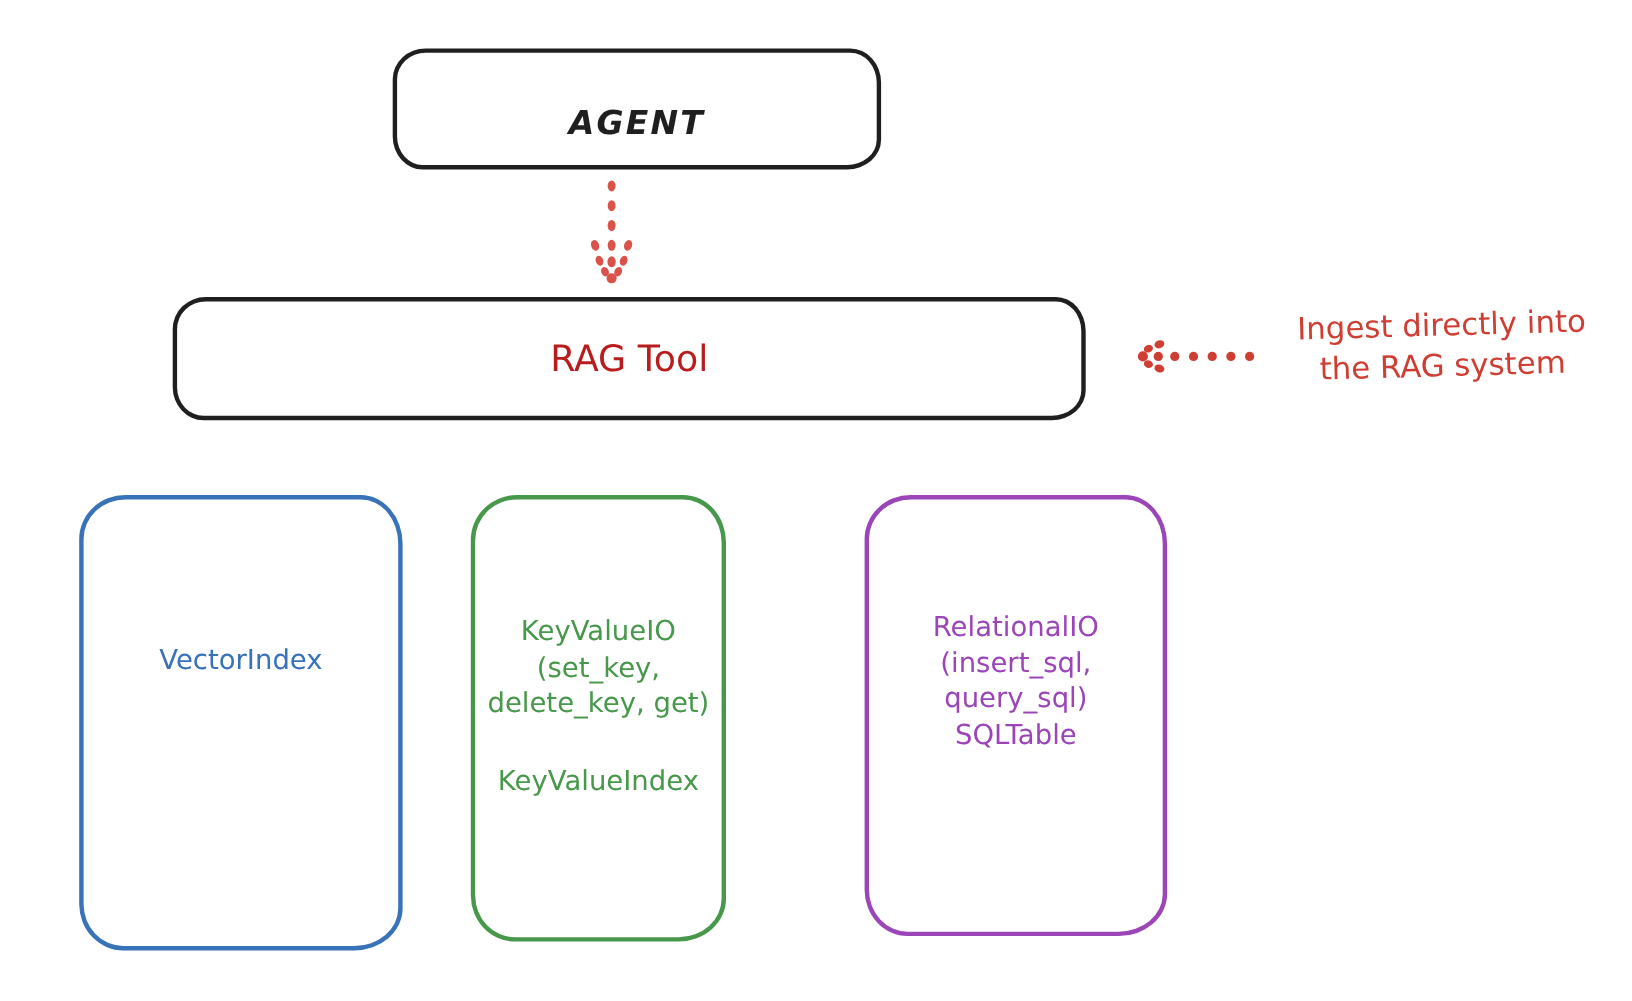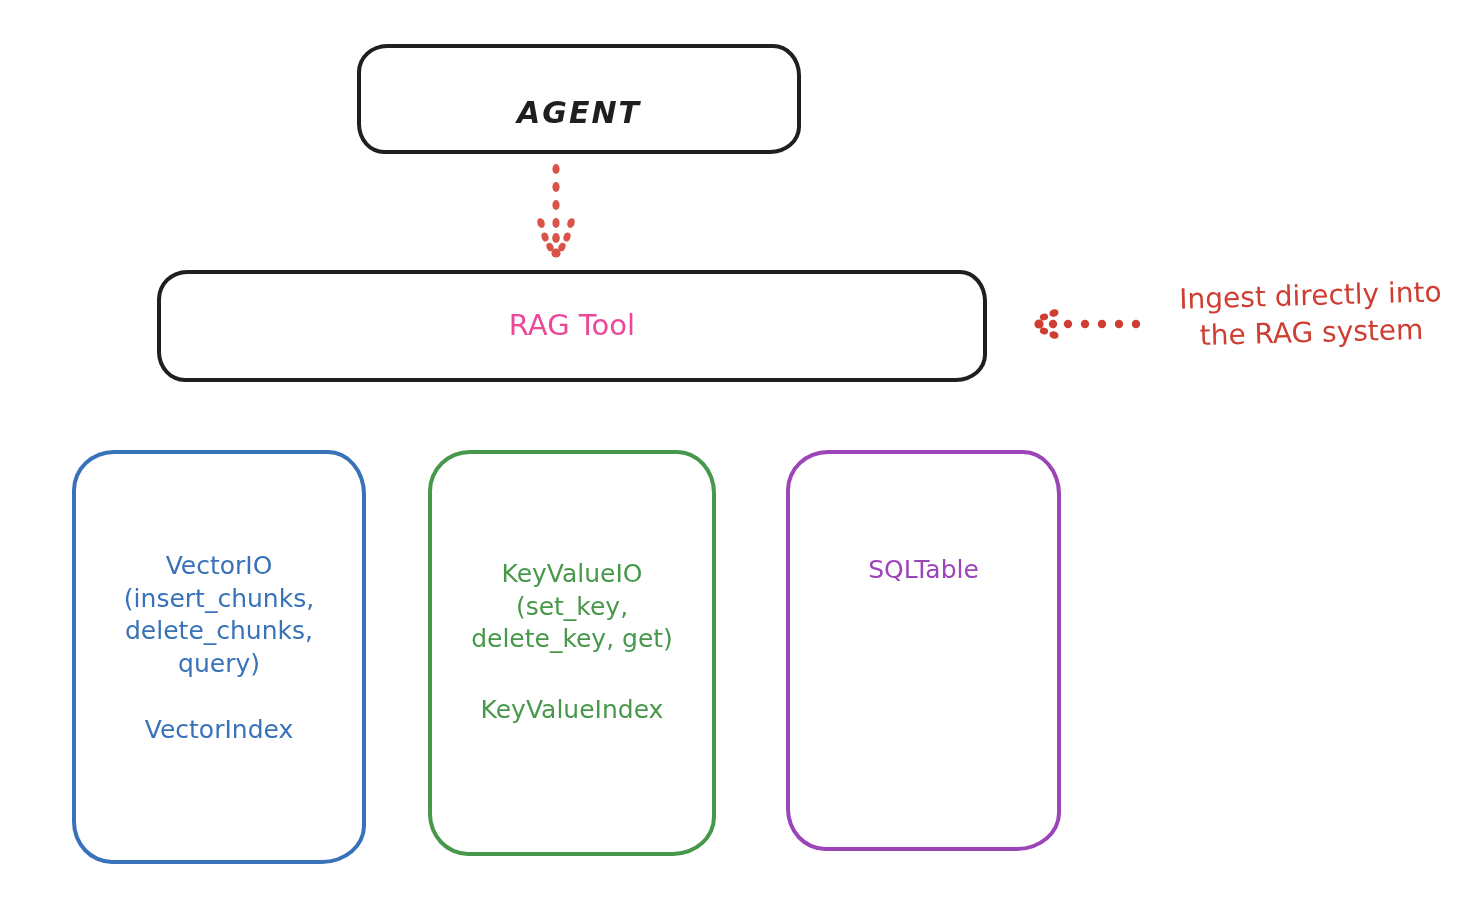--- a/index.html
+++ b/index.html
@@ -48,21 +48,21 @@
     left: 72px;
     top: 450px;
     width: 294px;
     height: 414px;
     border: 4.5px solid #3872b8;
     border-radius: 42px 38px 44px 40px / 40px 44px 38px 42px;
   }
   .node-kv {
     left: 428px;
     top: 450px;
-    width: 288px;
+    width: 232px;
     height: 406px;
     border: 4.5px solid #47984a;
     border-radius: 42px 39px 43px 40px / 41px 43px 39px 42px;
   }
   .node-rel {
     left: 786px;
     top: 450px;
     width: 275px;
     height: 401px;
     border: 4.5px solid #9b45b8;
@@ -77,23 +77,23 @@
   }
   .label-agent {
     font-size: 30px;
     font-style: italic;
     font-weight: 700;
     letter-spacing: 2px;
     color: #1f1f1f;
     margin-top: 29px;
   }
   .label-rag {
-    font-size: 29px;
+    font-size: 33px;
     font-weight: 400;
-    color: #ec4899;
+    color: #b91c1c;
   }
   .stack {
     position: absolute;
     left: 0;
     right: 0;
     text-align: center;
   }
   .label-store-main {
     font-size: 25px;
     font-weight: 500;
@@ -189,36 +189,35 @@
       <ellipse cx="34" cy="35" rx="4.6" ry="3.6" transform="rotate(18 34 35)"></ellipse>
       <ellipse cx="24" cy="31" rx="4.2" ry="3.4" transform="rotate(18 24 31)"></ellipse>
     </g>
   </svg>
 
   <div class="annotation">Ingest directly into
 the RAG system</div>
 
   <div class="node node-vector">
     <div class="stack" style="top:96px;">
-      <div class="node-label label-store-main c-blue">VectorIO
-(insert_chunks,
-delete_chunks,
-query)</div>
       <div class="node-label label-store-index c-blue" style="margin-top:34px;">VectorIndex</div>
     </div>
   </div>
 
   <div class="node node-kv">
     <div class="stack" style="top:104px;">
       <div class="node-label label-store-main c-green">KeyValueIO
 (set_key,
 delete_key, get)</div>
       <div class="node-label label-store-index c-green" style="margin-top:38px;text-align:center;">KeyValueIndex</div>
     </div>
   </div>
 
   <div class="node node-rel">
     <div class="stack" style="top:100px;">
+      <div class="node-label label-store-main c-purple">RelationalIO
+(insert_sql,
+query_sql)</div>
       <div class="node-label label-store-index c-purple" style="">SQLTable</div>
     </div>
   </div>
 
 </div>
 
 </body></html>

